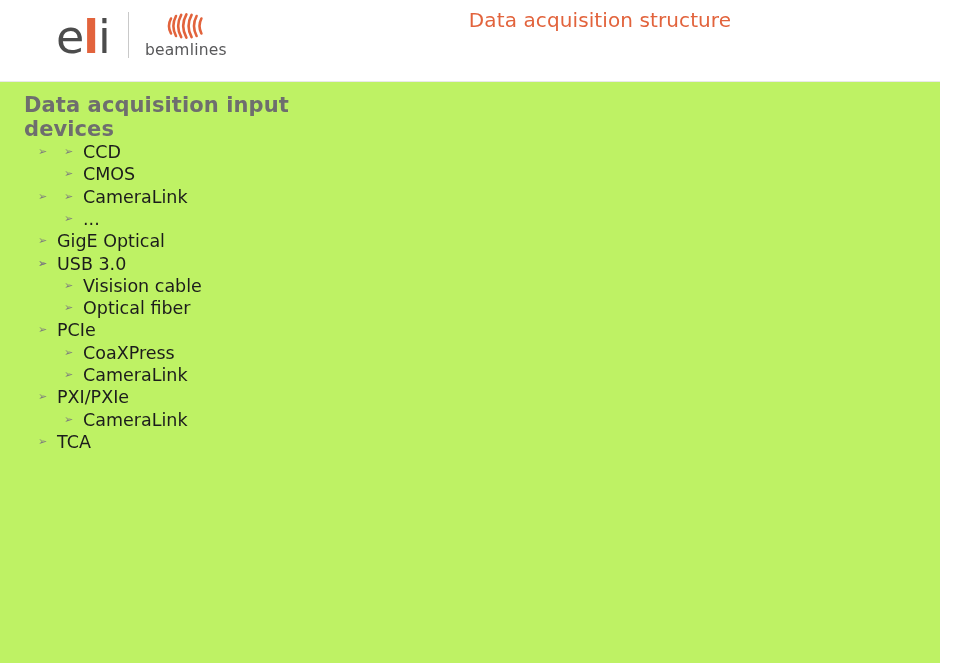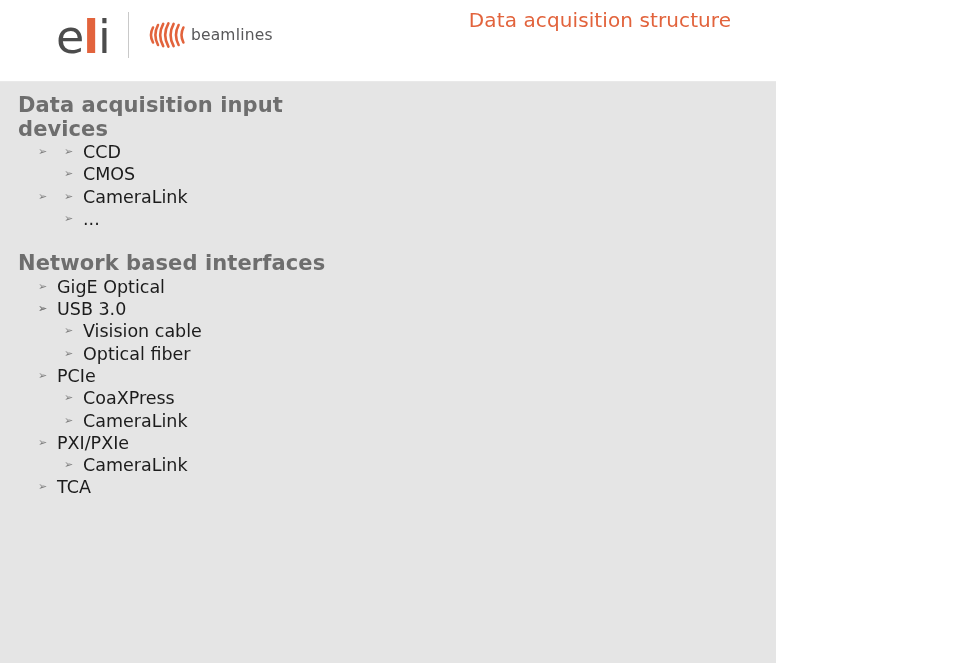--- a/index.html
+++ b/index.html
@@ -9,23 +9,23 @@
   }
   body {
     width: 960px;
     height: 663px;
     overflow: hidden;
     font-family: "DejaVu Sans", "Liberation Sans", sans-serif;
     -webkit-font-smoothing: antialiased;
   }
   .slide {
     position: relative;
-    width: 776px;
+    width: 940px;
     height: 663px;
-    background: #e5e5e5;
+    background: #bef264;
     overflow: hidden;
   }
 
   
   .slide-header {
     position: relative;
     height: 81px;
     width: 960px;
     background: #ffffff;
   }
@@ -61,21 +61,21 @@
     font-weight: 700;
   }
   .logo-divider {
     width: 1px;
     height: 46px;
     background: #c9c9c9;
     margin: 0 16px 0 18px;
   }
   .logo-beam {
     display: flex;
-    flex-direction: row;
+    flex-direction: column;
     align-items: center;
     justify-content: center;
   }
   .logo-wave {
     display: block;
     width: 46px;
     height: 30px;
   }
   .logo-beam-text {
     font-family: "DejaVu Sans", "Liberation Sans", sans-serif;
@@ -110,21 +110,21 @@
   .section {
     margin: 0;
   }
   .section-heading {
     font-size: 21px;
     font-weight: 700;
     color: #6e6e6e;
     line-height: 1.12;
     letter-spacing: 0.1px;
   }
-  #sec-0 .section-heading { padding: 13px 0 0 18px; max-width: 330px; }
+  #sec-0 .section-heading { padding: 13px 0 0 24px; max-width: 330px; }
   #sec-1 .section-heading { padding: 22px 0 0 18px; }
   #sec-2 .section-heading { padding: 20px 0 0 18px; }
 
   ul.bullets {
     list-style: none;
     margin: 0;
     padding: 0;
   }
   li.bullet {
     position: relative;
@@ -194,21 +194,20 @@
         <li class="bullet lvl1"><span class="bullet-mark">➢</span></li>
         <li class="bullet lvl2"><span class="bullet-mark">➢</span><span class="bullet-text">CCD</span></li>
         <li class="bullet lvl2"><span class="bullet-mark">➢</span><span class="bullet-text">CMOS</span></li>
         <li class="bullet lvl1"><span class="bullet-mark">➢</span></li>
         <li class="bullet lvl2"><span class="bullet-mark">➢</span><span class="bullet-text">CameraLink</span></li>
         <li class="bullet lvl2"><span class="bullet-mark">➢</span><span class="bullet-text">...</span></li>
       </ul>
     </div>
 
     <div class="section" id="sec-1">
-      <div class="section-heading">Network based interfaces</div>
       <ul class="bullets">
         <li class="bullet lvl1"><span class="bullet-mark">➢</span><span class="bullet-text">GigE Optical</span></li>
         <li class="bullet lvl1"><span class="bullet-mark">➢</span></li>
       </ul>
     </div>
 
     <div class="section" id="sec-2">
       <ul class="bullets">
         <li class="bullet lvl1"><span class="bullet-mark">➢</span><span class="bullet-text">USB 3.0</span></li>
         <li class="bullet lvl2"><span class="bullet-mark">➢</span><span class="bullet-text">Visision cable</span></li>

